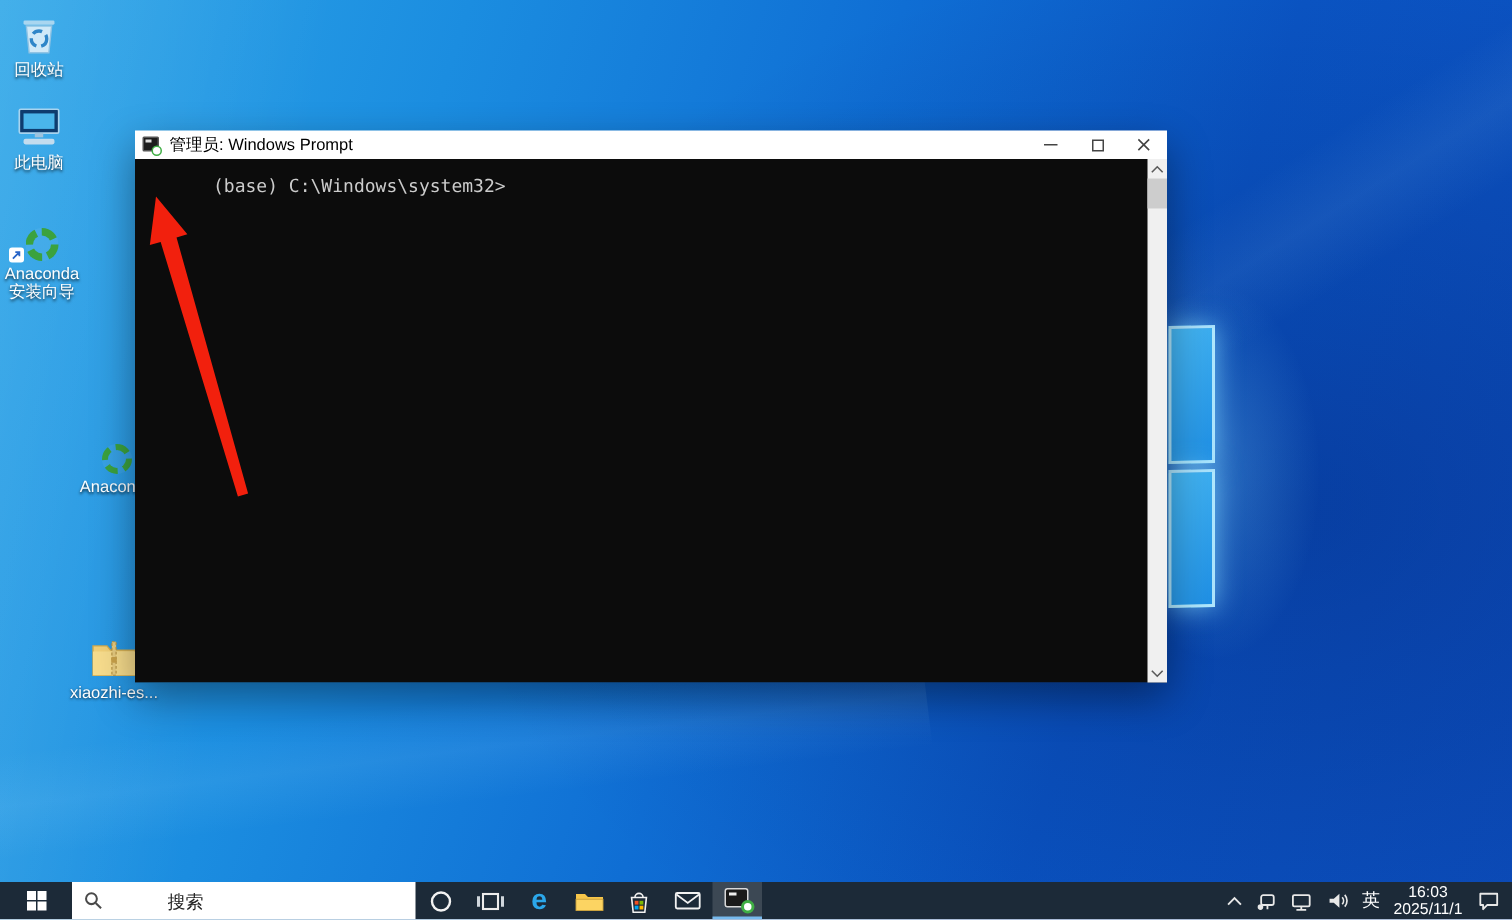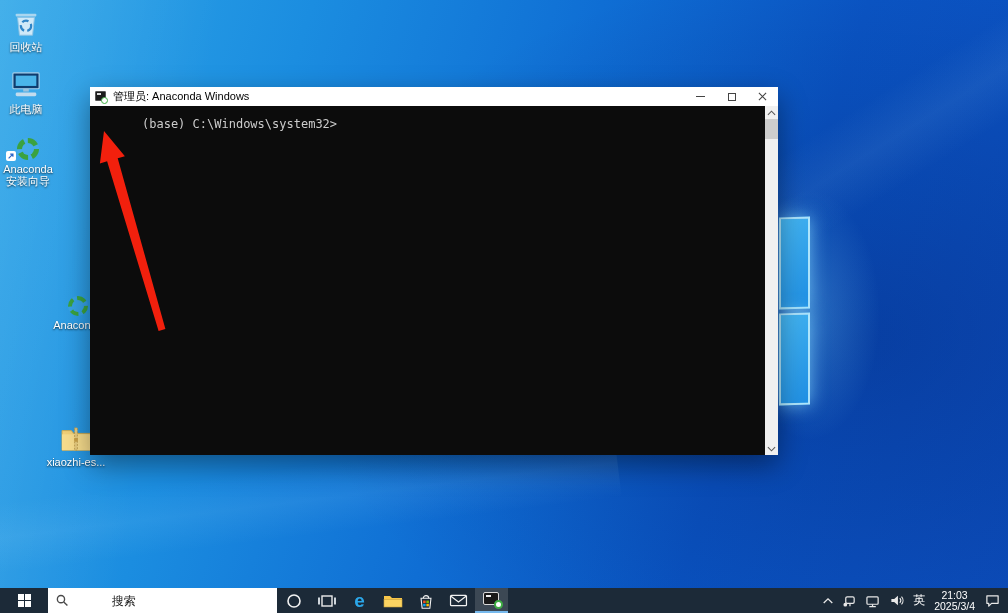--- a/index.html
+++ b/index.html
@@ -23,21 +23,21 @@
     border:2px solid rgba(195,240,255,0.85); box-shadow:0 0 18px rgba(130,215,255,0.75);
     transform:skewY(-1.5deg); }
   .pane-top { top:217px; } .pane-bottom { top:313px; }
 
   
   .dicon { position:absolute; text-align:center; color:#fff; font-size:11px; cursor:default; z-index:2; }
   .dicon .art { display:flex; justify-content:center; align-items:flex-end; height:32px; margin-bottom:3px; position:relative; }
   .dlabel { line-height:12px; text-shadow:0 1px 2px rgba(0,0,0,0.75); word-break:break-all; }
   .ic-recycle { left:0; top:6px; width:52px; }
   .ic-pc      { left:0; top:68px; width:52px; }
-  .ic-wizard  { left:-1px; top:128px; width:58px; }
+  .ic-wizard  { left:-1px; top:142px; width:58px; }
   .ic-ana     { left:52px; top:284px; width:52px; }
   .ic-zip     { left:46px; top:421px; width:60px; }
   .ring { width:22px; height:22px; border:5px dashed #3ba23f; border-radius:50%; background:rgba(255,255,255,0.05); }
   .ring.small { width:20px; height:20px; border-width:4px; }
   .shortcut-badge { position:absolute; left:7px; bottom:-1px; width:10px; height:10px; background:#fff; border-radius:2px;
     display:flex; align-items:center; justify-content:center; }
 
   
   .win { position:absolute; left:90px; top:87px; width:688px; height:368px; z-index:5;
     box-shadow:0 10px 26px rgba(0,0,0,0.40); }
@@ -153,21 +153,21 @@
     </div>
     <div class="dlabel">xiaozhi-es...</div>
   </div>
 
   <div class="win">
     <div class="titlebar">
       <span class="title-ic">
         <span class="term"></span>
           <span class="aring"></span>
       </span>
-      <span class="title-text">管理员: Anaconda Windows</span>
+      <span class="title-text">管理员: Windows Prompt</span>
       <span class="winbtns">
         <span class="wbtn">
             <span class="glyph-min"></span>
           </span>
         <span class="wbtn">
             <span class="glyph-max"></span>
           </span>
         <span class="wbtn">
           <svg width="9" height="9" viewBox="0 0 10 10">
               <path d="M1 1 L9 9 M9 1 L1 9" stroke="#444" stroke-width="1.2"></path>
@@ -280,22 +280,22 @@
         <svg width="16" height="15" viewBox="0 0 17 16">
           <path d="M2.5 6.5 L5.5 6.5 L9.5 3 L9.5 13 L5.5 9.5 L2.5 9.5 Z" fill="#e8e8e8"></path>
           <path d="M11.5 5.5 a3.8 3.8 0 0 1 0 5 M13.3 3.8 a6.3 6.3 0 0 1 0 8.4" stroke="#e8e8e8" stroke-width="1.2" fill="none"></path>
         </svg>
       </div>
       <div class="tray-item">
         <span class="ime">英</span>
       </div>
       <div class="tray-item clock">
         <div>
-          <div>21:03</div>
-          <div>2025/3/4</div>
+          <div>16:03</div>
+          <div>2025/11/1</div>
         </div>
       </div>
       <div class="tray-item">
         <svg width="17" height="15" viewBox="0 0 18 16">
           <path d="M3 3 L15 3 L15 11 L8 11 L5 14 L5 11 L3 11 Z" stroke="#e8e8e8" stroke-width="1.3" fill="none" stroke-linejoin="round"></path>
         </svg>
       </div>
     </div>
   </div>
 

